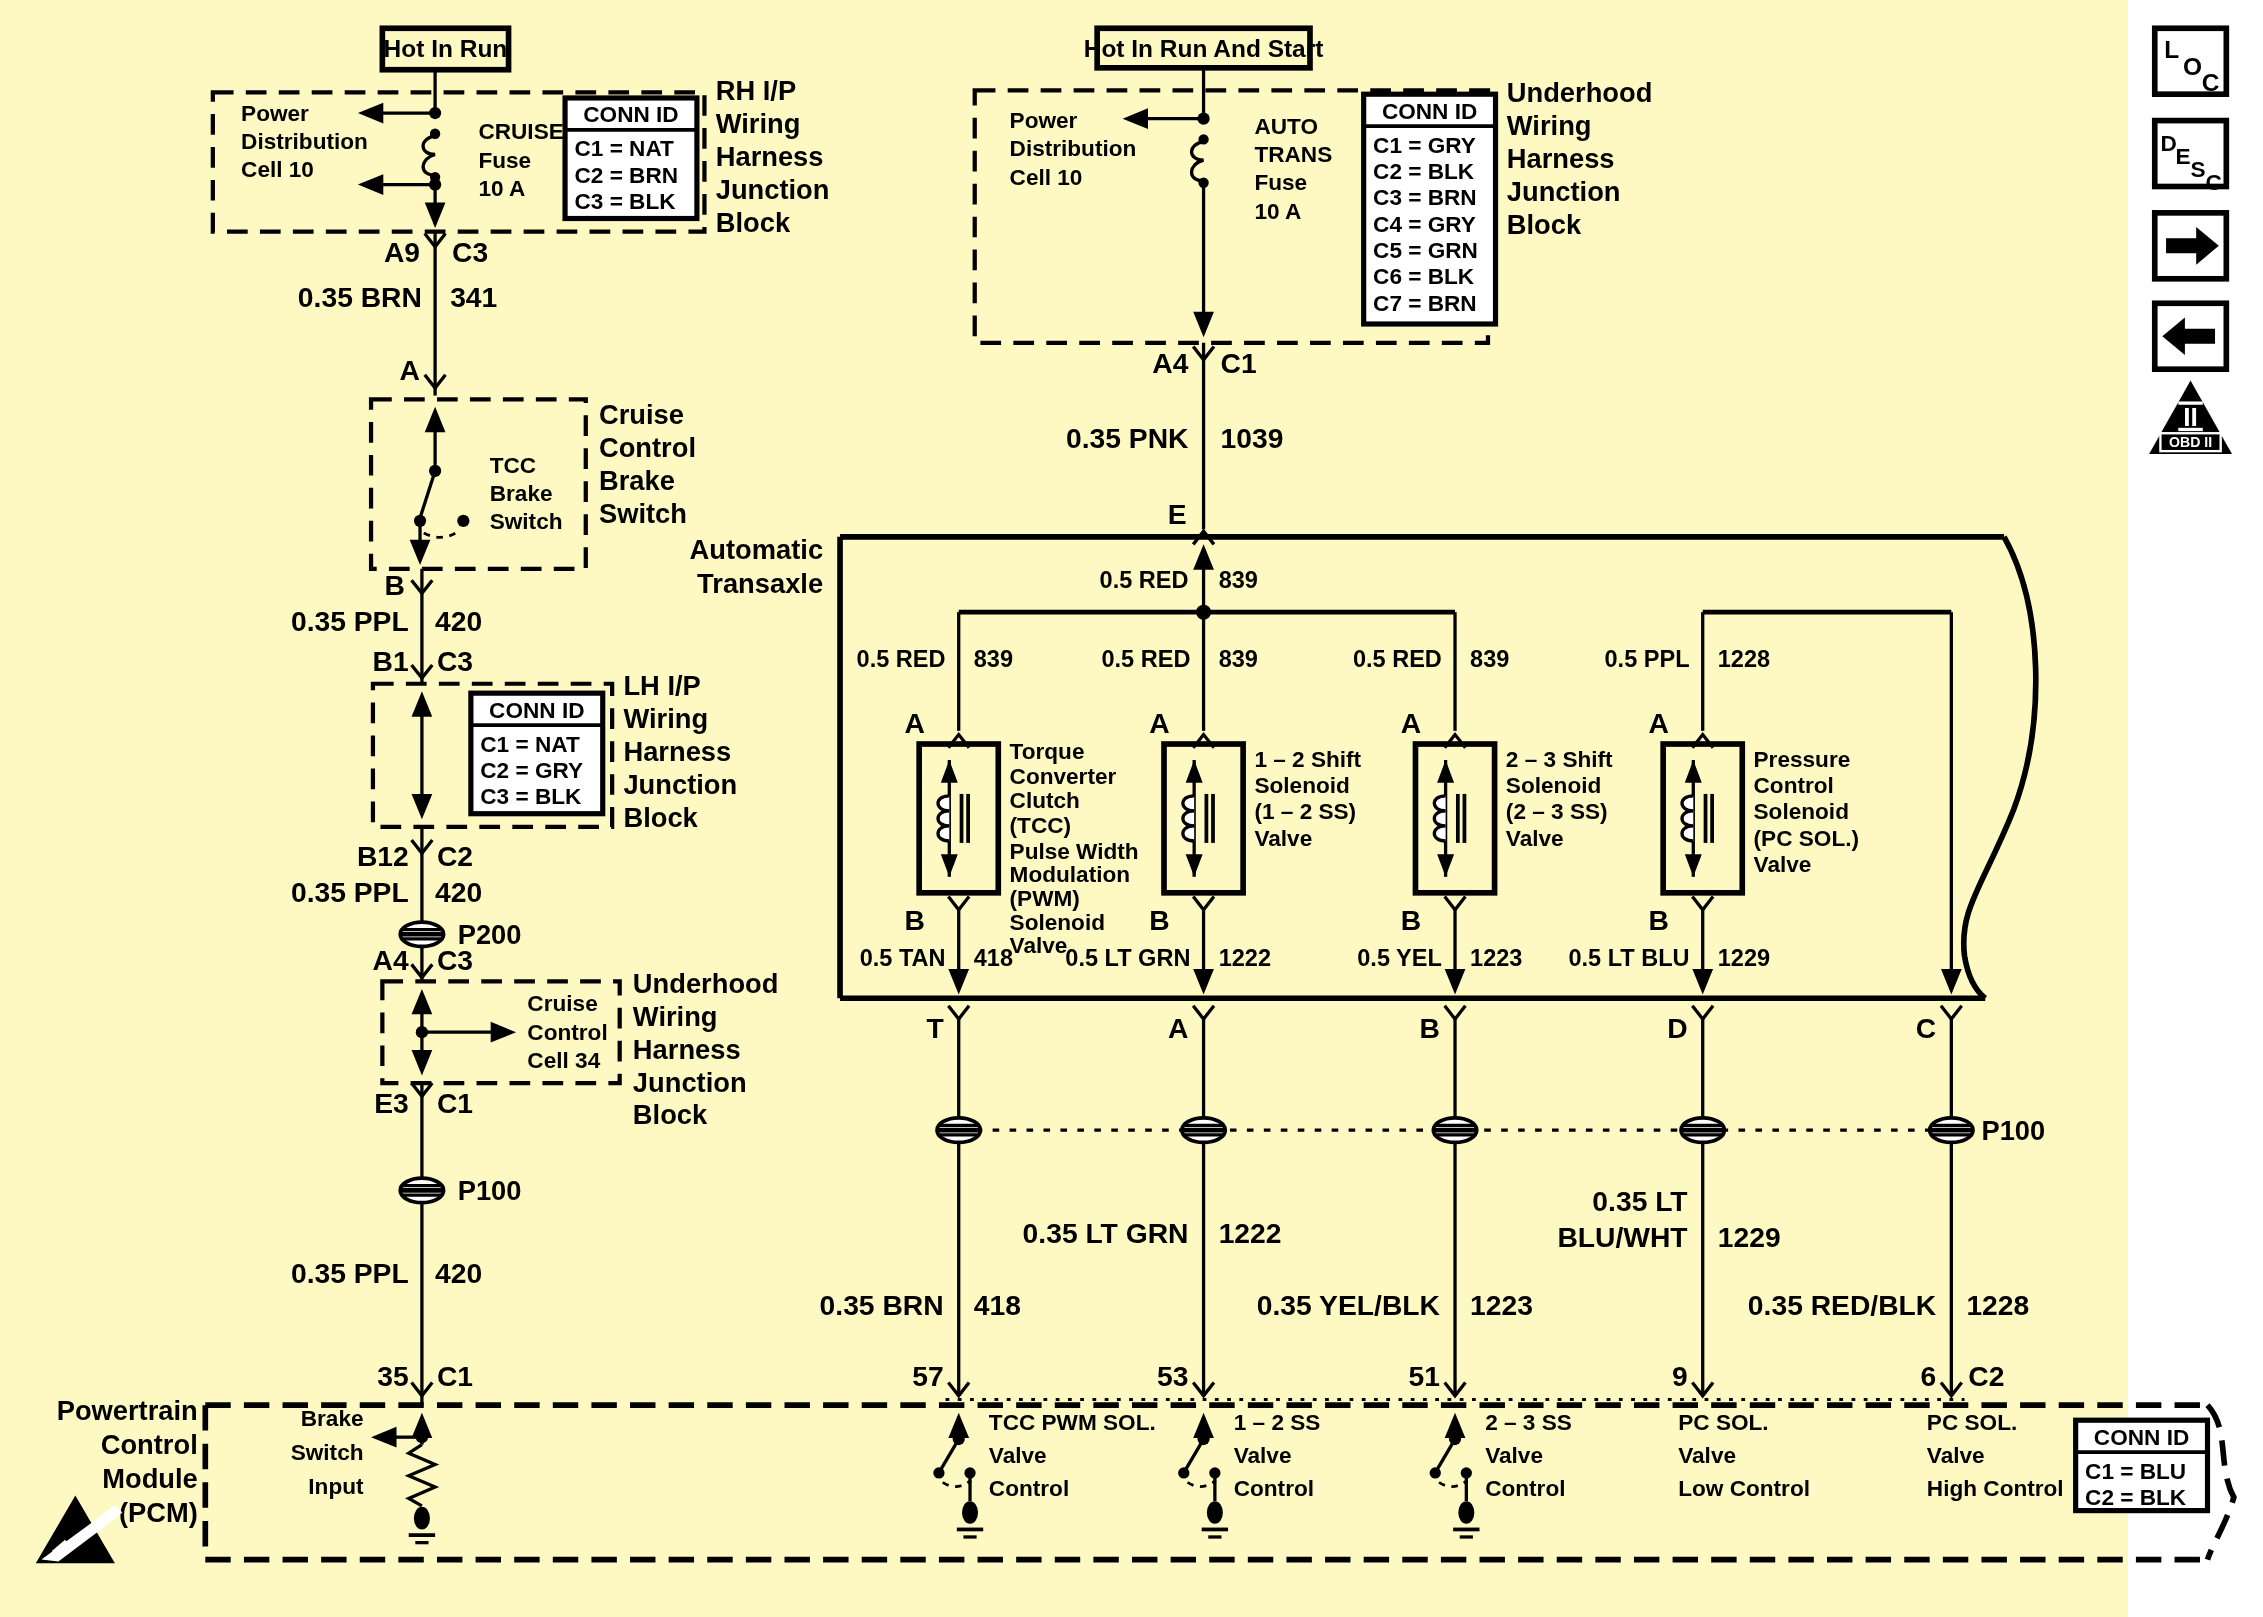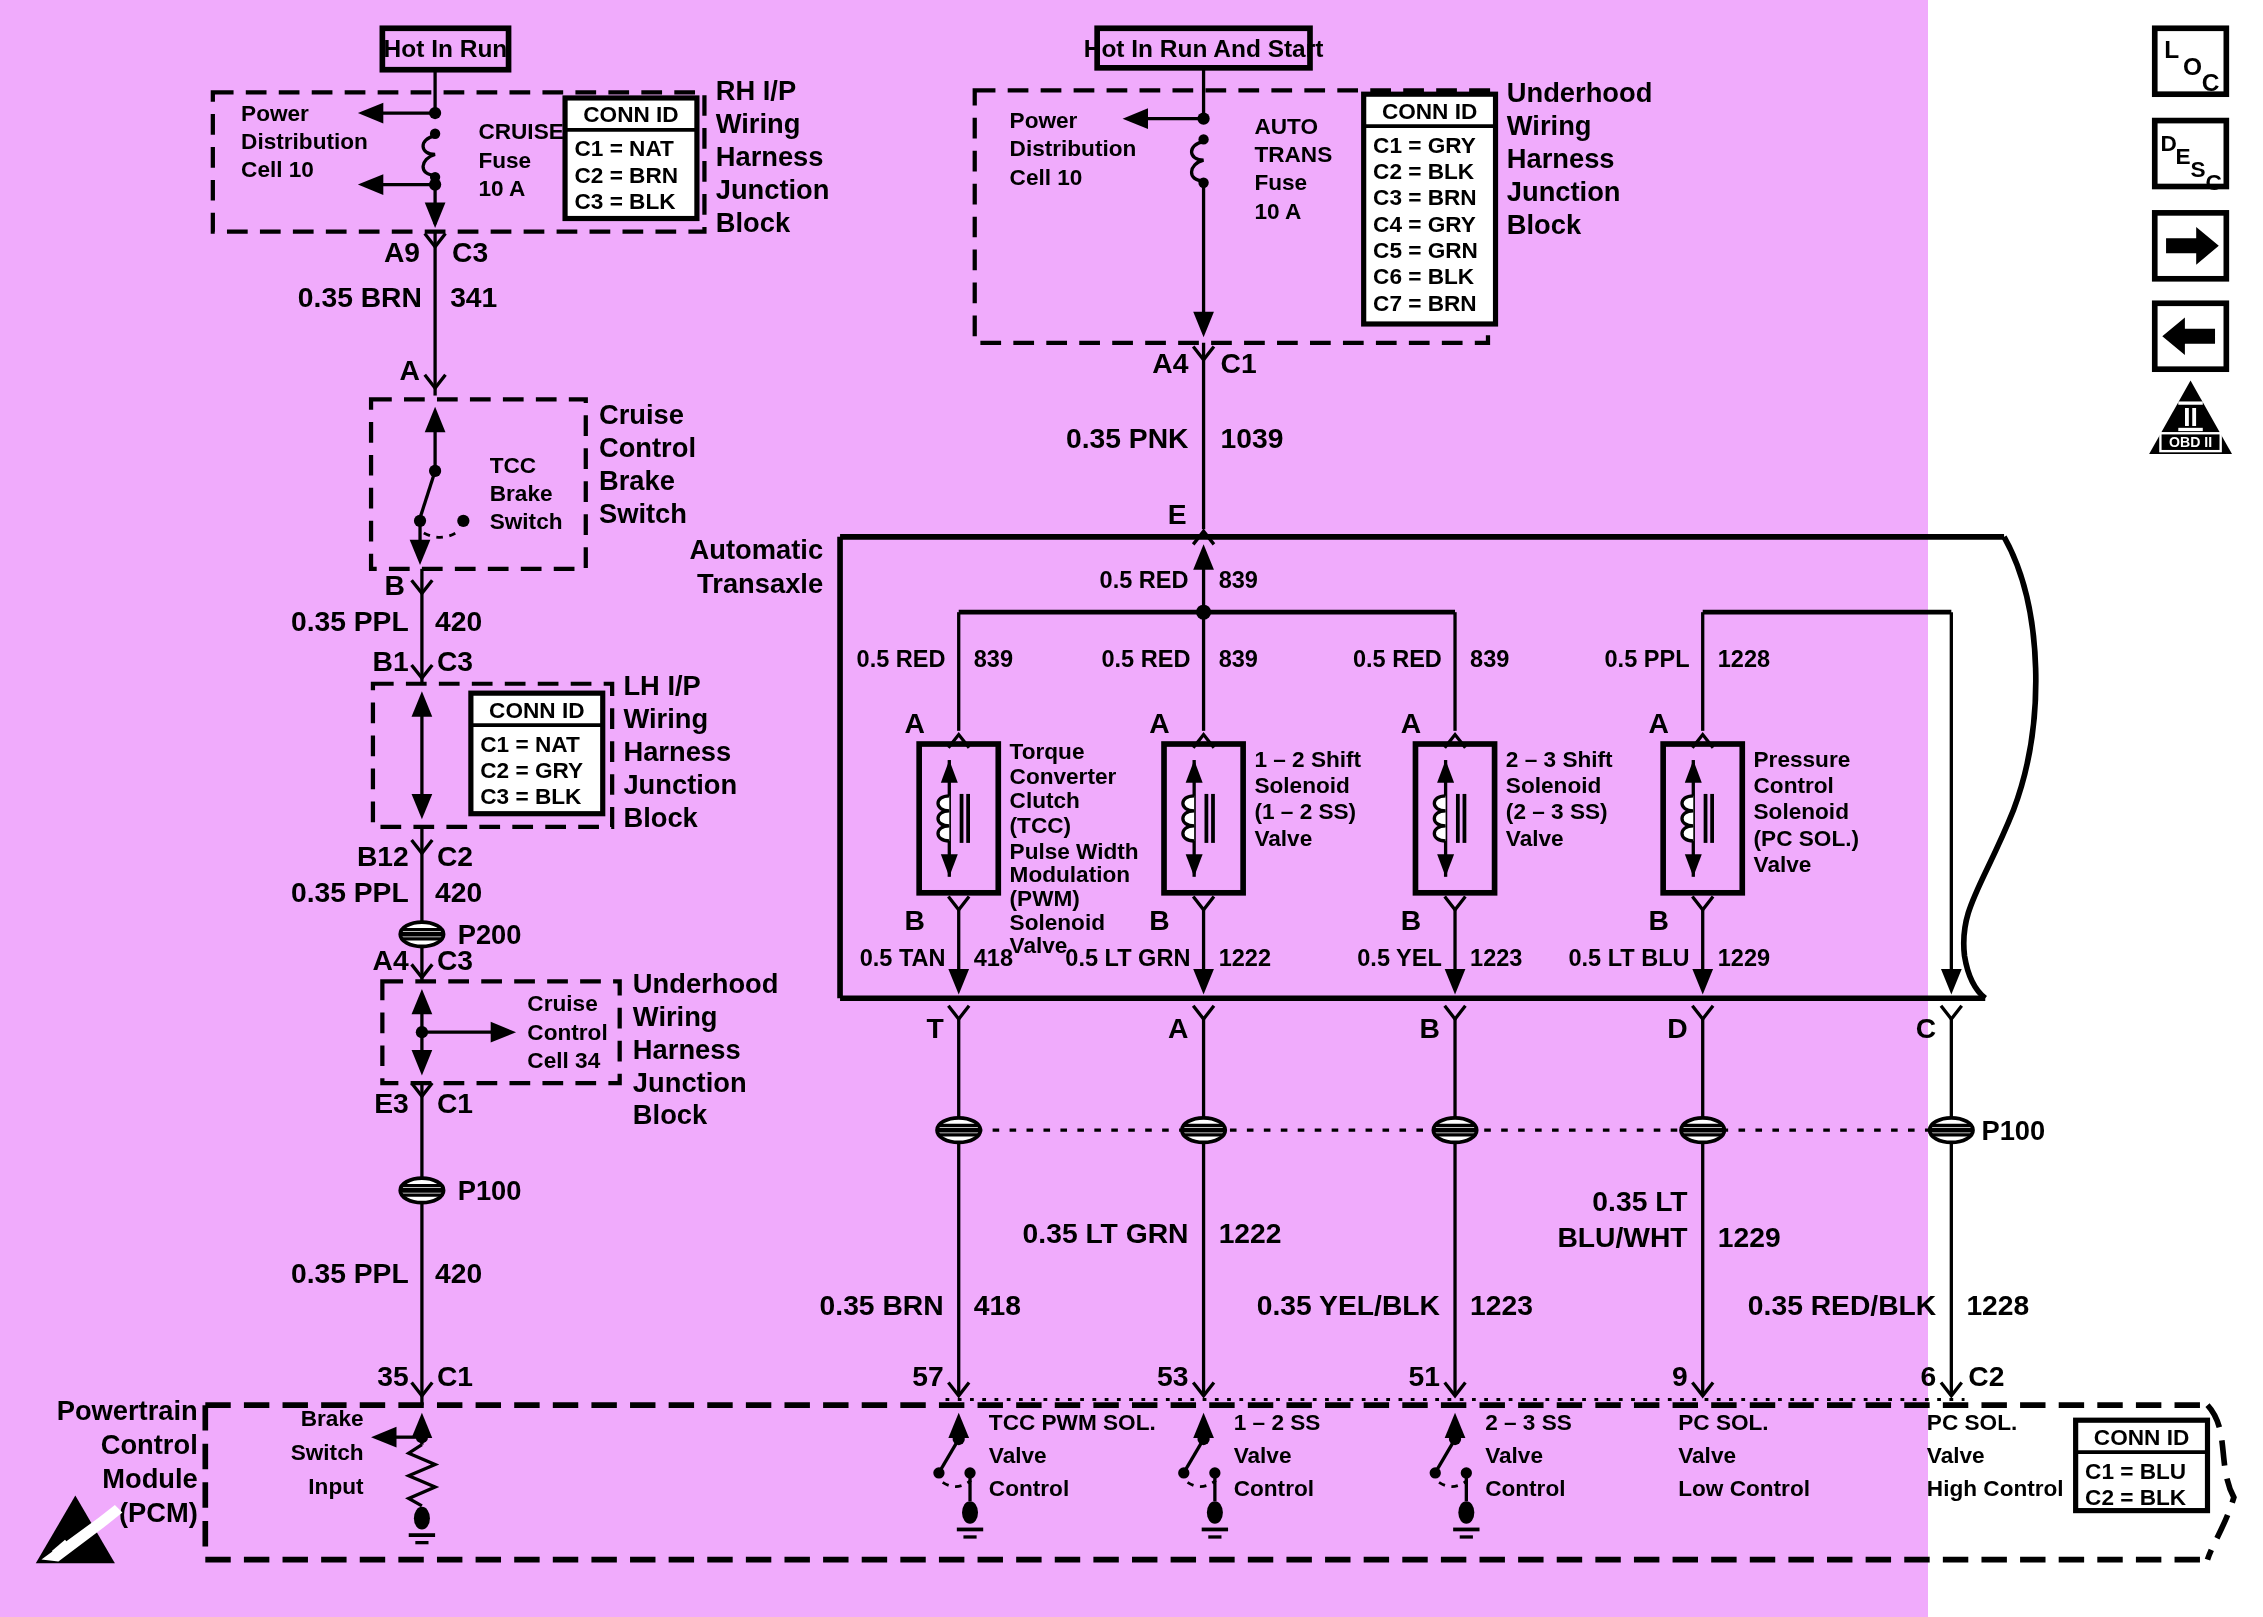--- a/index.html
+++ b/index.html
@@ -1,16 +1,16 @@
 <!DOCTYPE html>
 <html style="font-size:15px"><head>
 <meta charset="utf-8">
 <style>
   html,body{margin:0;padding:0;background:#ffffff}
-  .page{width:1928px;height:1618px;position:relative;background:#f0abfc}
+  .page{width:2128px;height:1618px;position:relative;background:#fef9c3}
   svg text{font-family:"Liberation Sans","DejaVu Sans",sans-serif;font-weight:bold;fill:#000}
   .t24{font-size:24px}.t25{font-size:25px}.t26{font-size:26px}.t29{font-size:29px}.t30{font-size:30px}
   .t15{font-size:15px}.t28{font-size:28px}
   .ra{text-anchor:end}.ctr{text-anchor:middle}
   .wt{fill:#ffffff}
   .wire{stroke:#000;stroke-width:3.5;fill:none}
   .w4{stroke:#000;stroke-width:4;fill:none}
   .thick{stroke:#000;stroke-width:6;fill:none}
   .bus{stroke:#000;stroke-width:5;fill:none}
   .boxdash{stroke:#000;stroke-width:4.5;fill:none;stroke-dasharray:22 13}

